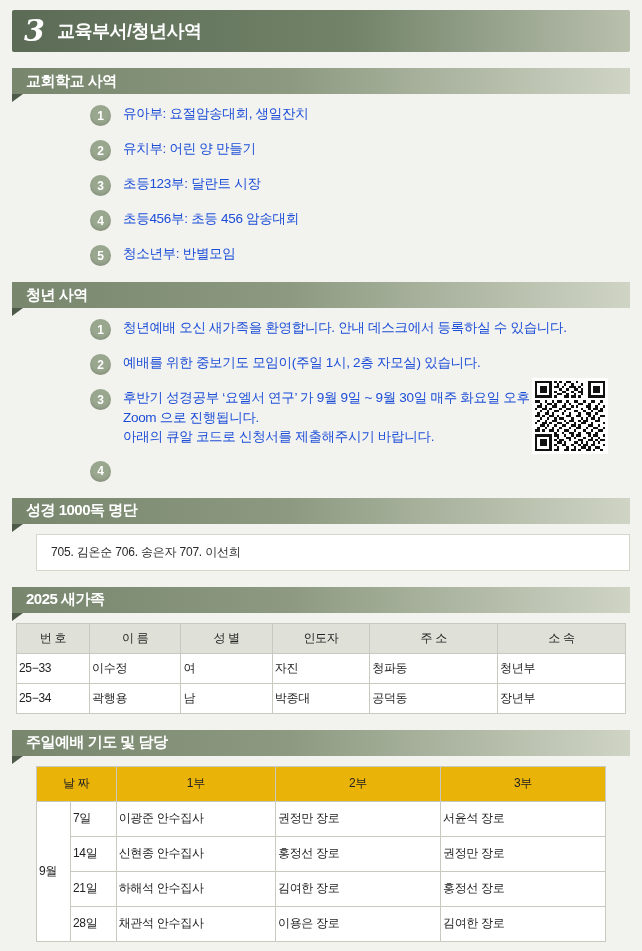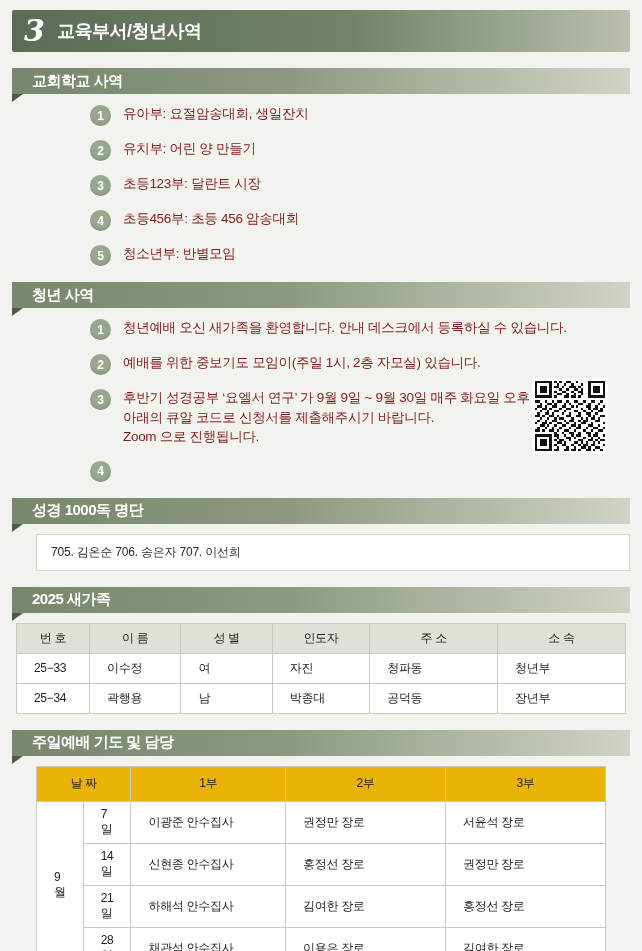--- a/index.html
+++ b/index.html
@@ -56,21 +56,21 @@
   .sec-head-wrap {
     position: relative;
     margin-top: 16px;
   }
   .sec-head {
     position: relative;
     height: 26px;
     background: linear-gradient(to right, #77866d 0%, #8d9a81 45%, #cfd4c5 100%);
     display: flex;
     align-items: center;
-    padding-left: 20px;
+    padding-left: 14px;
     box-sizing: border-box;
   }
   .sec-head .sec-title {
     font-size: 15px;
     font-weight: bold;
     color: #ffffff;
     letter-spacing: -0.5px;
   }
   .sec-tail {
     position: absolute;
@@ -104,21 +104,21 @@
     display: flex;
     align-items: center;
     justify-content: center;
     margin-right: 12px;
     margin-top: 1px;
     box-shadow: inset 0 -2px 3px rgba(0,0,0,0.12);
   }
   .li-text {
     font-size: 13.5px;
     line-height: 1.45;
-    color: #7f1d1d;
+    color: #1d4ed8;
     letter-spacing: -0.3px;
   }
   .li-text .ln {
     display: block;
   }
 
   
   .qr {
     position: absolute;
     right: 22px;
@@ -146,21 +146,21 @@
   
   table {
     width: 100%;
     border-collapse: collapse;
     margin-top: 10px;
     font-size: 12px;
     background: #ffffff;
   }
   table th, table td {
     border: 1px solid #c9cabf;
-    padding: 5px 17px;
+    padding: 5px 2px;
     color: #222;
     letter-spacing: -0.3px;
   }
   table th {
     background: #dfe0d7;
     font-weight: normal;
   }
   table td { background: #ffffff; }
 
   .newfam { width: calc(100% - 8px); margin-left: 4px; }
@@ -235,22 +235,22 @@
       <div class="li">
         <span class="badge">2</span>
         <span class="li-text">
           <span class="ln">예배를 위한 중보기도 모임이(주일 1시, 2층 자모실) 있습니다.</span>
         </span>
       </div>
       <div class="li">
         <span class="badge">3</span>
         <span class="li-text">
           <span class="ln">후반기 성경공부 ‘요엘서 연구’ 가 9월 9일 ~ 9월 30일 매주 화요일 오후 8시,</span>
+          <span class="ln">Zoom 으로 진행됩니다.</span>
           <span class="ln">아래의 큐알 코드로 신청서를 제출해주시기 바랍니다.</span>
-          <span class="ln">Zoom 으로 진행됩니다.</span>
         </span>
       </div>
       <div class="li">
         <span class="badge">4</span>
       </div>
 
       <div class="qr" style="top:60px;">
         <svg width="70" height="70" viewBox="0 0 29 29" shape-rendering="crispEdges">
           <rect width="29" height="29" fill="#ffffff"></rect>
           <g fill="#111111">

